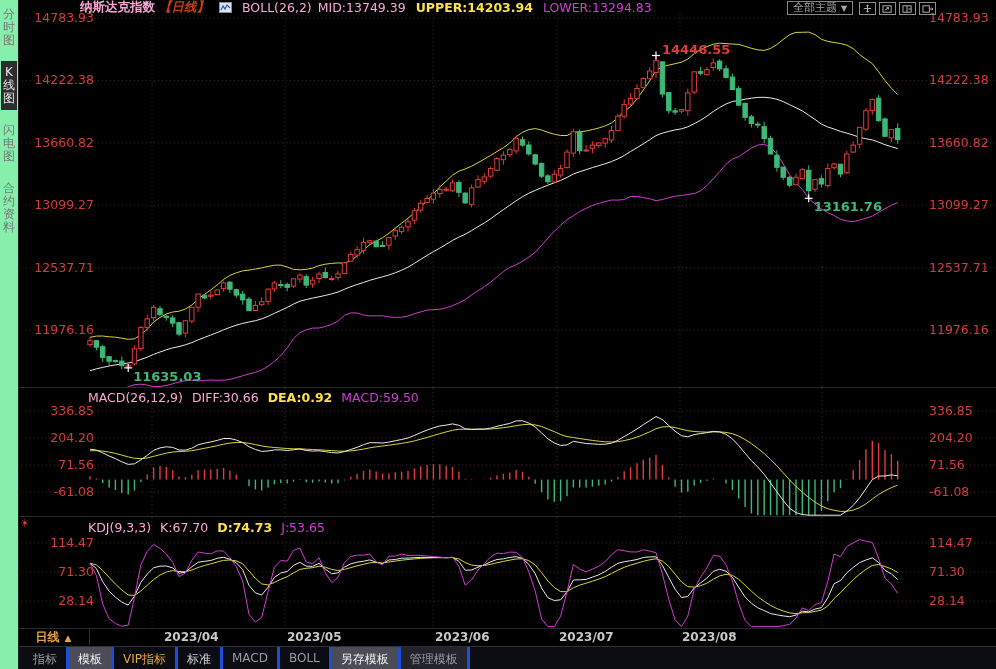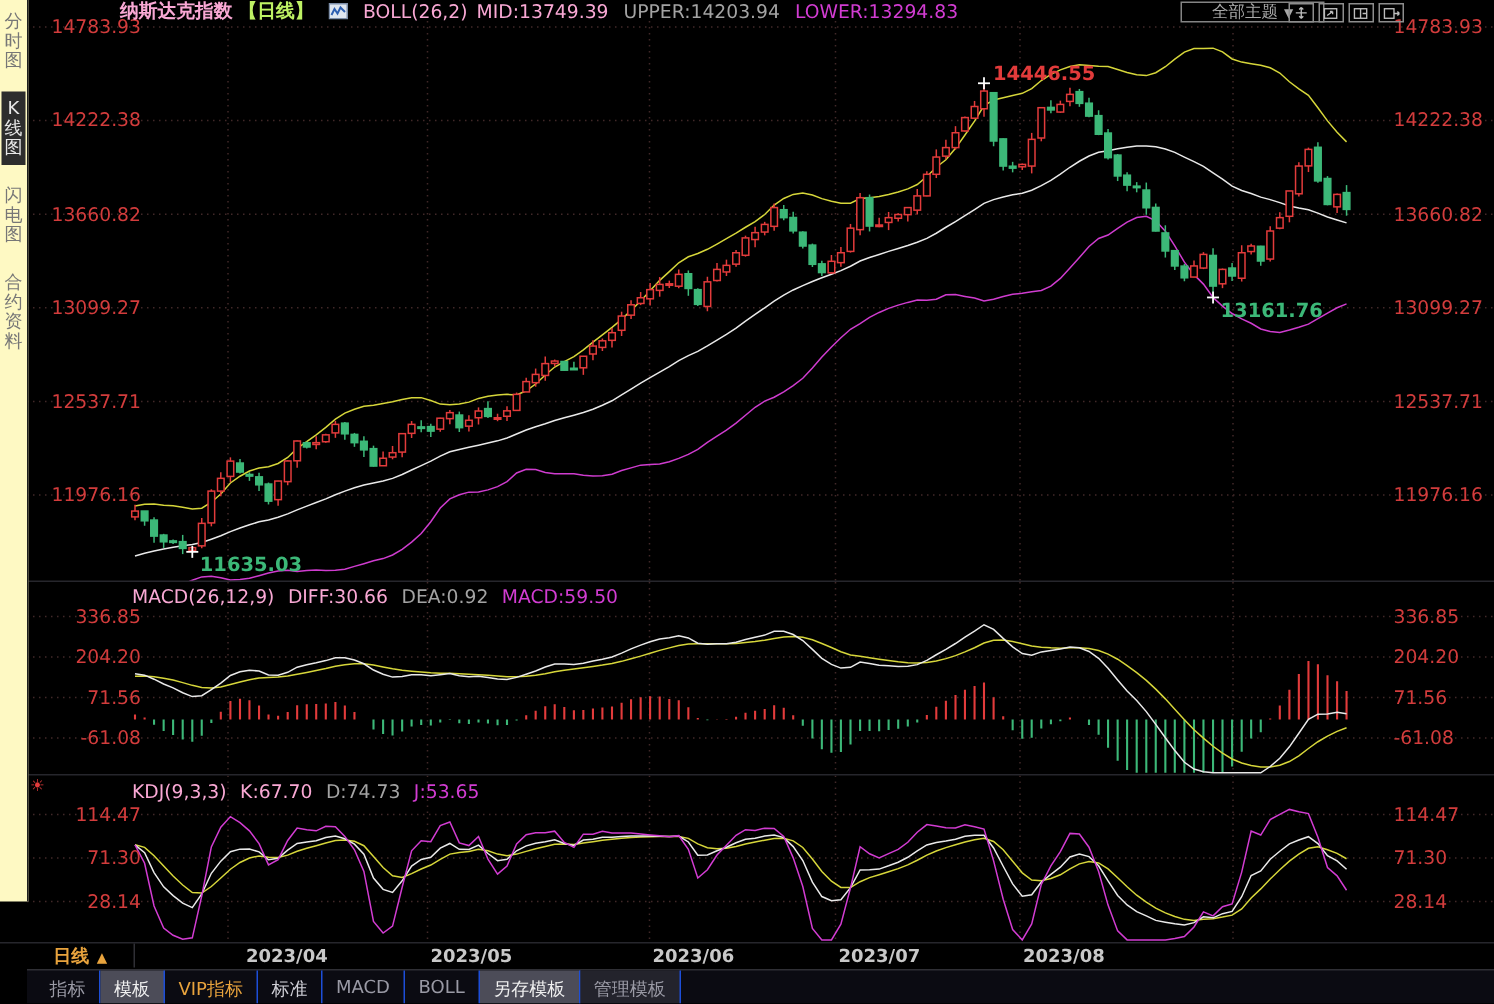--- a/index.html
+++ b/index.html
@@ -1,28 +1,28 @@
 <!DOCTYPE html>
 <html><head>
 <meta charset="utf-8">
 <style>
   html,body{margin:0;padding:0;background:#000;}
   #app{position:relative;width:996px;height:669px;background:#000;overflow:hidden;
        font-family:"DejaVu Sans",sans-serif;cursor:default;}
   
-  #sidebar{position:absolute;left:0;top:0;width:18px;height:601px;background:#fef9c3;
+  #sidebar{position:absolute;left:0;top:0;width:18px;height:669px;background:#86efac;
            border-right:1px solid #1e1e1e;z-index:6;}
   .side-tab{width:16px;margin:3px 0 9px 1px;padding:5px 0;text-align:center;font-size:12px;
             line-height:13px;word-break:break-all;color:#777;}
   .side-tab.active{background:#2d2d2d;color:#e8e8e8;}
   
   #topbar{position:absolute;left:80px;top:0;height:15px;display:flex;align-items:center;
           gap:10px;font-size:12.5px;z-index:5;white-space:nowrap;}
-  .t-white{color:#f9a8d4;} .t-orange{color:#bef264;} .t-yellow{color:#a3a3a3;} .t-magenta{color:#d23cd2;}
-  #theme-btn{position:absolute;left:787px;top:1px;height:12px;line-height:12px;padding:0 20px;
+  .t-white{color:#f9a8d4;} .t-orange{color:#c2410c;font-style:italic;} .t-yellow{color:#fde047;font-weight:bold;} .t-magenta{color:#d23cd2;}
+  #theme-btn{position:absolute;left:787px;top:1px;height:12px;line-height:12px;padding:0 5px;
              border:1px solid #848484;color:#a8a8a8;font-size:11px;z-index:5;}
   #theme-btn .arrow{font-size:8px;margin-left:4px;}
   #topicons{position:absolute;left:859px;top:2px;display:flex;gap:3px;z-index:5;}
   .ticon{width:15px;height:11px;border:1px solid #8d8d8d;display:flex;align-items:center;justify-content:center;}
   .ticon svg{stroke:#bdbdbd;fill:none;stroke-width:1;}
   
   #main-svg,#macd-svg,#kdj-svg{position:absolute;left:0;z-index:1;}
   #main-svg{top:0;} #macd-svg{top:388px;} #kdj-svg{top:517px;}
   .hdiv{position:absolute;left:0;width:996px;height:1px;background:#26262c;z-index:2;}
   
@@ -38,21 +38,21 @@
   .anno-red{fill:#e23b3b;} .anno-green{fill:#3cb878;}
   
   #timeline{position:absolute;left:18px;right:0;top:629px;height:17px;z-index:4;}
   #period-cell{position:absolute;left:0;top:0;width:71px;height:16px;border-right:1px solid #2f2f35;
                color:#e8a33d;font-size:12px;font-weight:bold;text-align:center;line-height:16px;}
   #period-cell .arrow{font-size:9px;margin-left:5px;}
   .month-label{position:absolute;top:1px;font-size:12px;font-weight:bold;color:#c8c8c8;}
   
   #toolbar{position:absolute;left:18px;right:0;top:646px;height:23px;background:#0b0b12;
            border-top:1px solid #2f2f35;display:flex;font-size:12px;z-index:4;padding-left:6px;}
-  .tb-item{padding:4px 9px 4px 9px;border-right:1px solid #1d4ed8;height:100%;box-sizing:border-box;}
+  .tb-item{padding:4px 9px 4px 9px;border-right:3px solid #1d4ed8;height:100%;box-sizing:border-box;}
   .tb-plain{color:#9a9aa5;} .tb-bright{color:#cfcfd6;}
   .tb-selected{background:#4c4c58;color:#f0f0f0;}
   .tb-vip{color:#e8a33d;}
   .tb-muted{color:#9a9aa5;background:#23232c;}
 </style>
 </head>
 <body>
 
 <div id="app">
 

